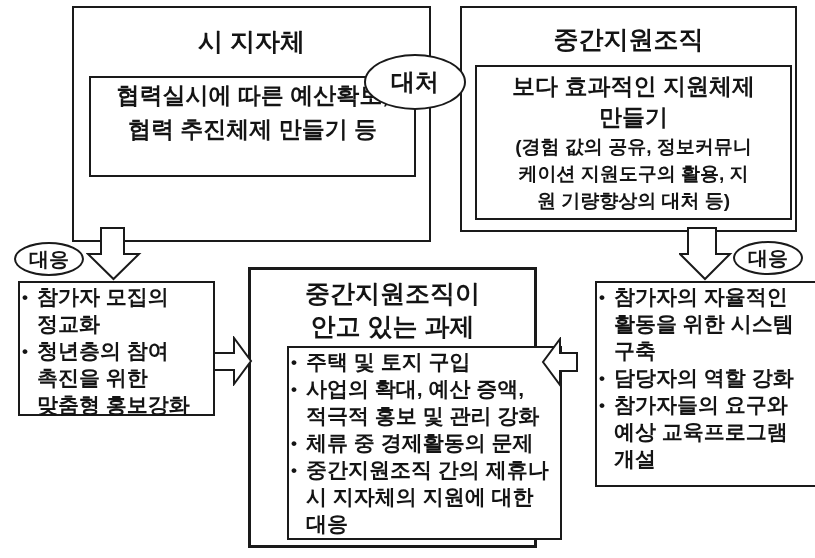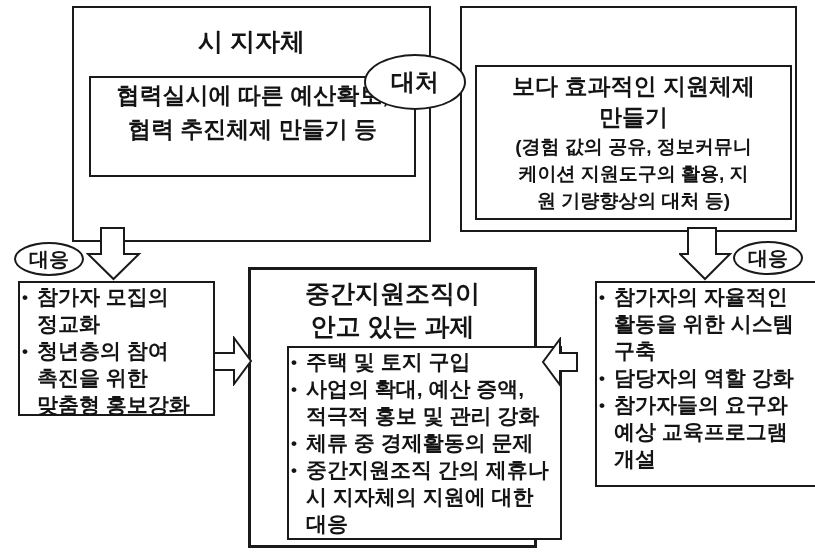--- a/index.html
+++ b/index.html
@@ -42,20 +42,21 @@
 
   <section class="box" style="left:24px; top:6px; width:359px; height:236px;margin-left:48px;">
     <h2 class="box-title tl-title">시 지자체</h2>
     <div class="inner-box" style="left:15px; top:68px; width:327px; height:101px;">
       <p class="big-text">협력실시에 따른 예산확보,
 협력 추진체제 만들기 등</p>
     </div>
   </section>
 
   <section class="box" style="left:460px; top:6px; width:337px; height:226px;">
+    <h2 class="box-title tr-title">중간지원조직</h2>
     <div class="inner-box" style="left:13px; top:57px; width:317px; height:155px;">
       <p class="big-text tr-big">보다 효과적인 지원체제
 만들기</p>
       <p class="note-text">(경험 값의 공유, 정보커뮤니
 케이션 지원도구의 활용, 지
 원 기량향상의 대처 등)</p>
     </div>
   </section>
 
   <div class="ellipse cope" style="left:364px; top:54px; width:102px; height:56px;">

